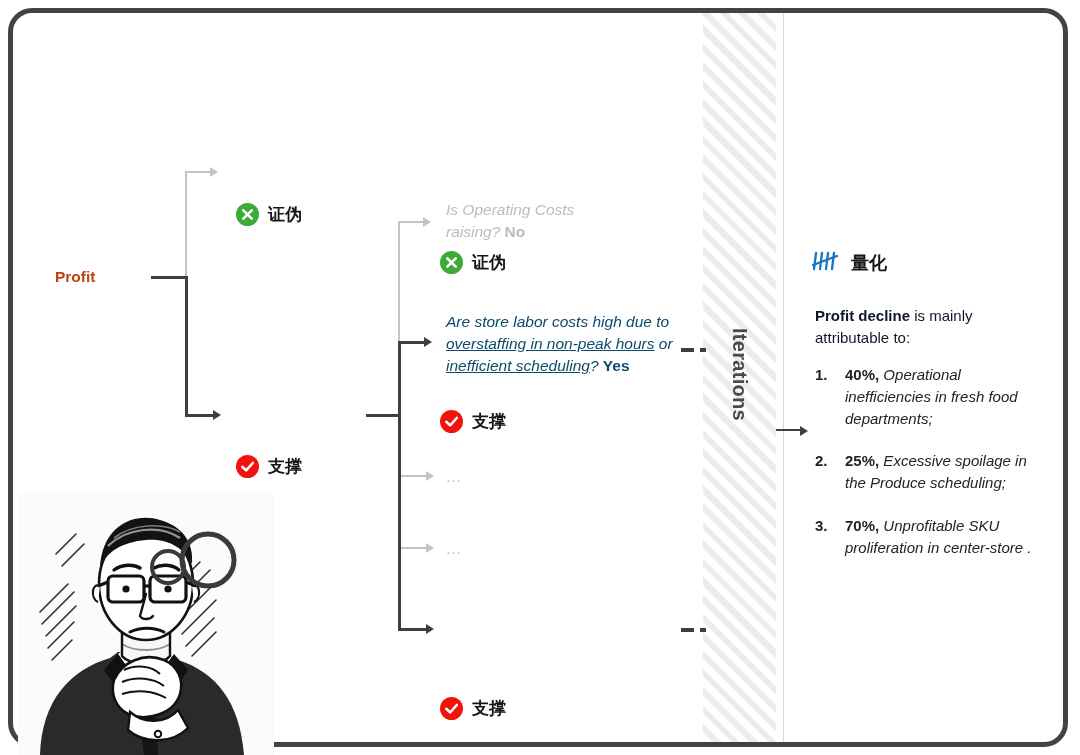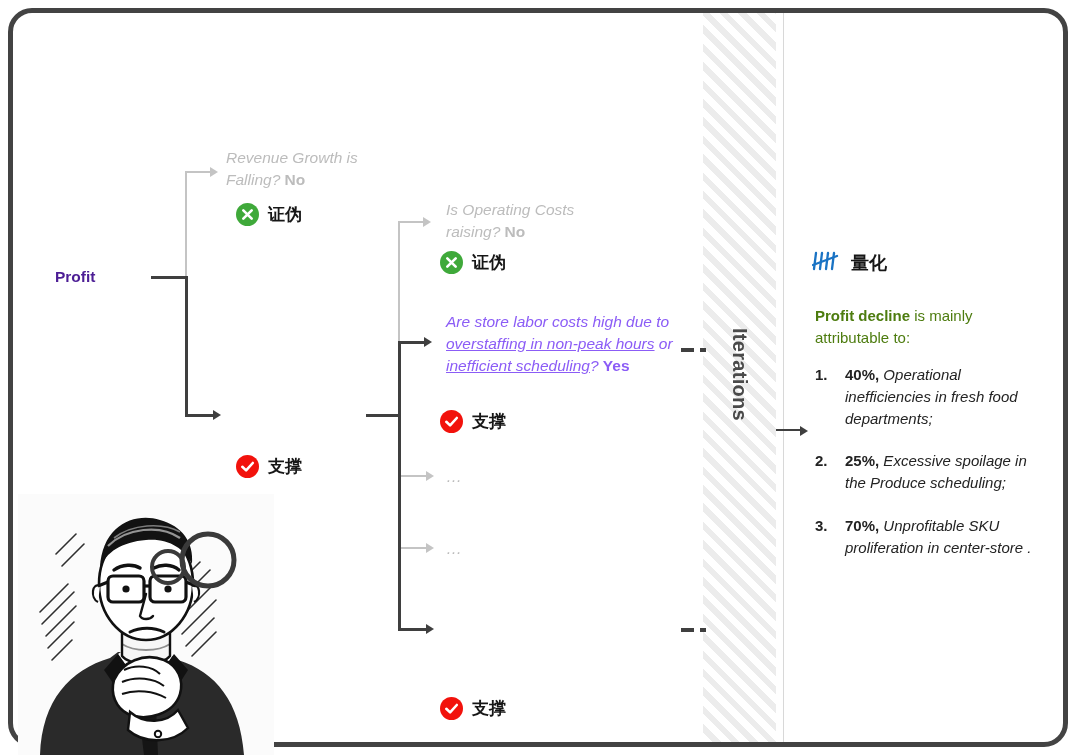--- a/index.html
+++ b/index.html
@@ -55,32 +55,32 @@
     width: 1px; height: 729px;
     background: #d8d8d8;
   }
 
   
   .node {
     position: absolute;
     font-size: 15.5px;
     line-height: 1.42;
     font-style: italic;
-    color: #8b5cf6;
+    color: #0c4a6e;
   }
   .node.muted { color: #bcbcbc; }
   .node b { font-style: normal; font-weight: bold; }
   .node u { text-decoration: underline; }
 
   .root-label {
     position: absolute;
     font-size: 15.5px;
     font-weight: bold;
     font-style: normal;
-    color: #4c1d95;
+    color: #c2410c;
   }
 
   
   .badge {
     position: absolute;
     display: flex;
     align-items: center;
     gap: 9px;
   }
   .badge .dot {
@@ -126,21 +126,21 @@
   }
   .quant-head .tally { display: block; }
   .quant-head .qtxt {
     font-size: 18px; font-weight: bold; color: #161616;
     font-family: "DejaVu Sans", "Liberation Sans", sans-serif;
   }
   .quant-intro {
     position: absolute;
     left: 815px; top: 305px;
     width: 200px;
-    font-size: 15px; line-height: 1.45; color: #4d7c0f;
+    font-size: 15px; line-height: 1.45; color: #0f172a;
   }
   .quant-intro b { font-weight: bold; }
   .quant-list {
     position: absolute;
     left: 815px; top: 364px;
     width: 235px;
     margin: 0; padding: 0;
     list-style: none;
     font-size: 15px; line-height: 1.45;
   }
@@ -183,24 +183,20 @@
   <div class="ln" style="left:151px; top:276px; width:36px; height:3px;"></div>
 
   <div class="ln gray" style="left:185px; top:172px; width:2px; height:106px;"></div>
   <div class="ln gray" style="left:185px; top:171px; width:27px; height:2px;"></div>
   <div class="arrow gray" style="left:210px; top:167px;"></div>
 
   <div class="ln" style="left:185px; top:276px; width:3px; height:140px;"></div>
   <div class="ln" style="left:185px; top:414px; width:30px; height:3px;"></div>
   <div class="arrow dark" style="left:213px; top:410px;"></div>
 
-  <div class="node muted" style="left:226px; top:147px; width:145px;">
-    <span>Revenue Growth is Falling?</span>
-    <b>No</b>
-  </div>
   <div class="badge" style="left:236px; top:203px;">
     <span class="dot" style="background:#3fa93a;">
       <svg width="23" height="23" viewBox="0 0 23 23">
         <path d="M7.3 7.3 L15.7 15.7 M15.7 7.3 L7.3 15.7" stroke="#ffffff" stroke-width="2.6" stroke-linecap="round"></path>
       </svg>
     </span>
     <span class="btxt">证伪</span>
   </div>
 
   <div class="badge" style="left:236px; top:455px;">

